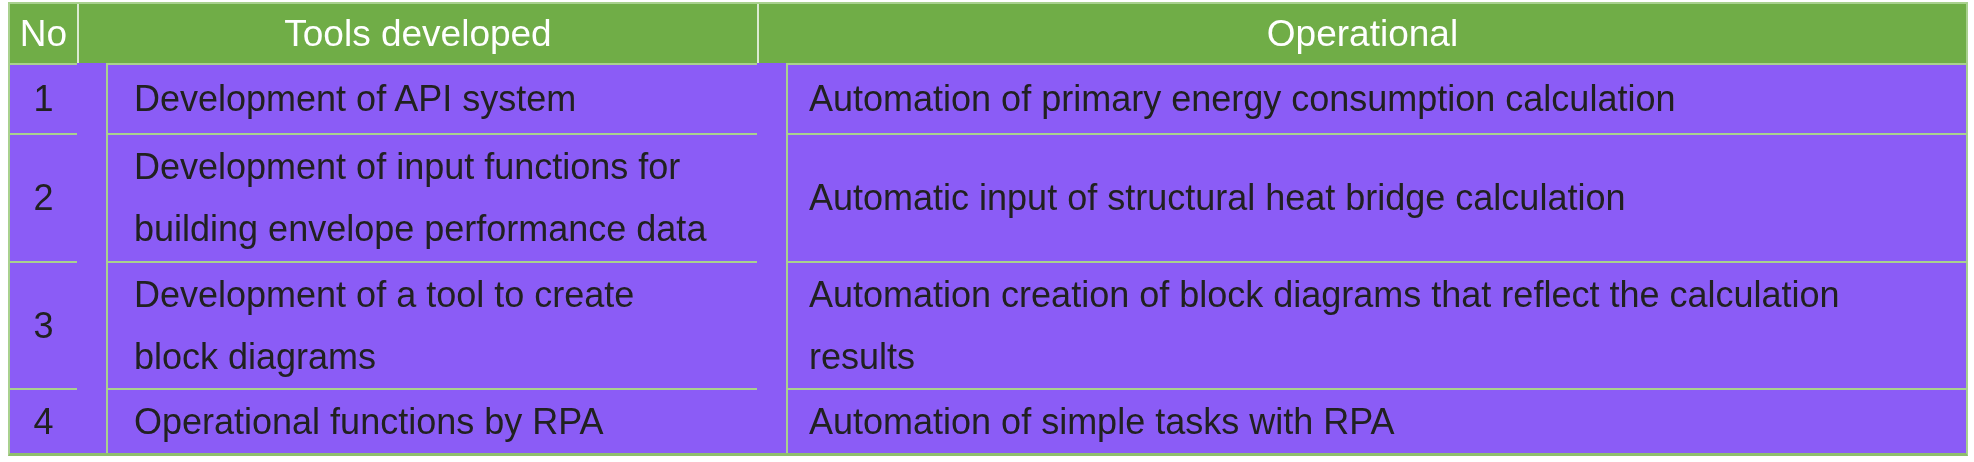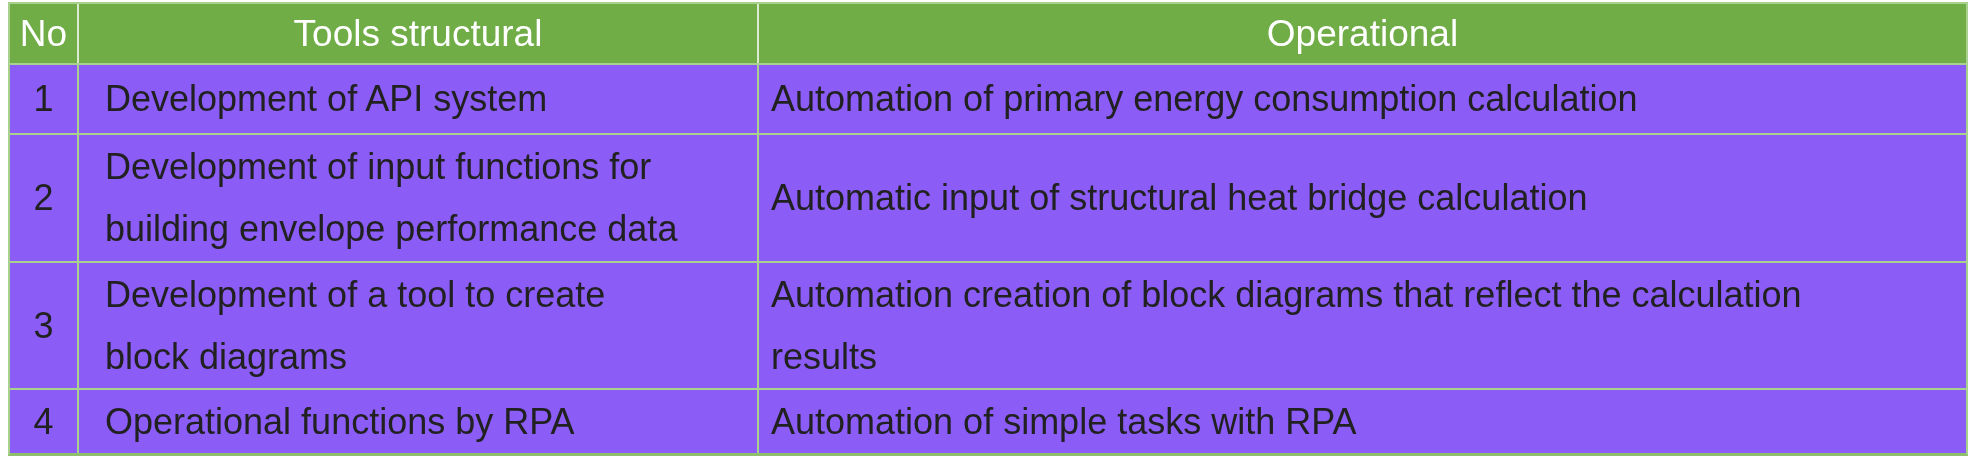--- a/index.html
+++ b/index.html
@@ -35,34 +35,34 @@
   
   .cell.hdr{
     background:var(--header-bg);
     color:var(--header-text);
     justify-content:center;
     font-size:37px;
   }
   .cell.hdr.c2,.cell.hdr.c3{border-left:2px solid var(--header-separator);}
   
   .row.body .cell{border-top:2px solid var(--grid-border);}
-  .row.body .c2,.row.body .c3{border-left:2px solid var(--grid-border);}
+  .row.body .c2,.row.body .c3{border-left:2px solid var(--grid-border);margin-left:29px;}
   .cell.num{justify-content:center;}
   .cell.txt{padding:0 18px 0 26px;white-space:pre-line;}
-  .cell.c3.txt{padding-left:12px;}
+  .cell.c3.txt{padding-left:21px;}
 </style>
 </head>
 <body>
 
 <div class="table-wrap">
   <div class="grid">
 
     <div class="row header">
       <div class="cell hdr c1">No</div>
-      <div class="cell hdr c2">Tools structural</div>
+      <div class="cell hdr c2">Tools developed</div>
       <div class="cell hdr c3">Operational</div>
     </div>
 
     <div class="row body">
       <div class="cell num c1">1</div>
       <div class="cell txt c2">Development of API system</div>
       <div class="cell txt c3">Automation of primary energy consumption calculation</div>
     </div>
 
     <div class="row body">

